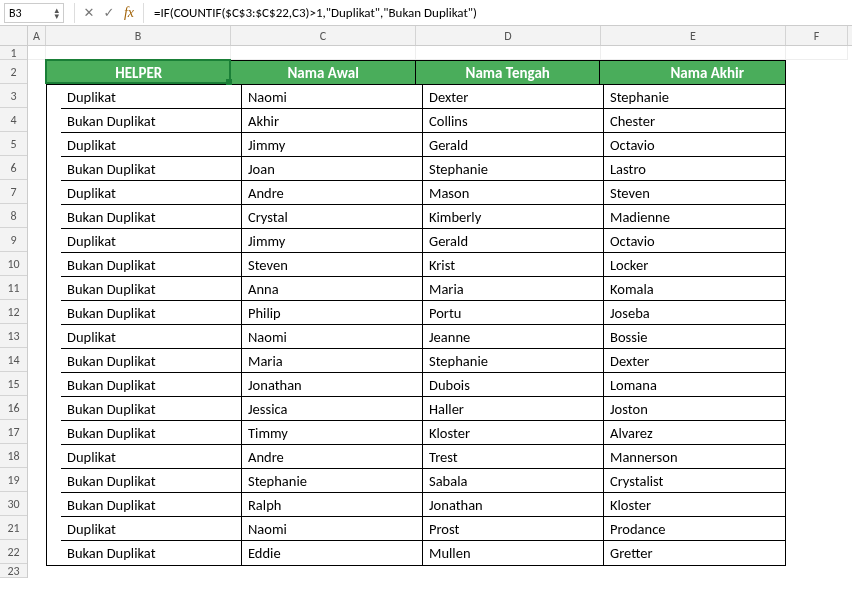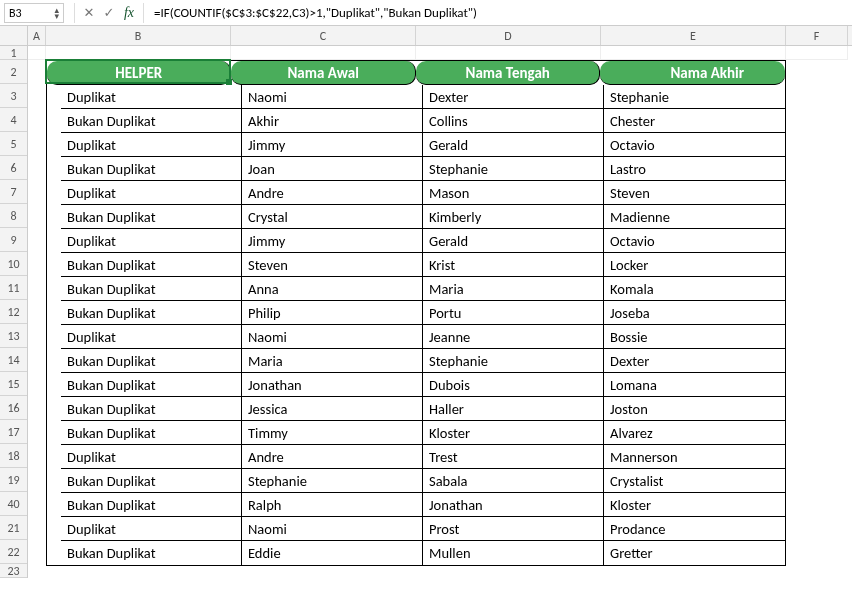--- a/index.html
+++ b/index.html
@@ -39,21 +39,21 @@
     line-height: 6px;
     display: flex;
     flex-direction: column;
   }
   .fbar-sep { width:1px; height:20px; background:#ddd; margin:0 4px; }
   .fbar-icon {
     width: 16px; height: 16px;
     display: flex; align-items: center; justify-content: center;
     color: #777; font-size: 13px; cursor: pointer; margin: 0 2px;
   }
-  .fbar-icon.fx { font-style: italic; font-family: 'Times New Roman', serif; color:#14532d; font-size:14px;}
+  .fbar-icon.fx { font-style: italic; font-family: 'Times New Roman', serif; color:#a16207; font-size:14px;}
   .formula-input {
     flex: 1;
     height: 20px;
     padding: 0 6px;
     font-size: 13px;
     display: flex;
     align-items: center;
     color: #000;
   }
   .col-headers {
@@ -133,21 +133,20 @@
   .t-head {
     background: #4aad5b;
     color: #fff;
     font-weight: bold;
     display: flex;
     align-items: center;
     justify-content: center;
     border-right: 1px solid #000;
     border-bottom: 1px solid #000;
     font-size: 15px;
-    border-radius: 10px;
   }
   .t-head:last-child { border-right: none; padding-left: 29px; }
   .t-row {
     display: flex;
     height: 24px;
     margin-left: 14px;
   }
   .t-cell {
     border-right: 1px solid #000;
     border-bottom: 1px solid #000;
@@ -230,21 +229,21 @@
     <div class="row-h">10</div>
     <div class="row-h">11</div>
     <div class="row-h">12</div>
     <div class="row-h">13</div>
     <div class="row-h">14</div>
     <div class="row-h">15</div>
     <div class="row-h">16</div>
     <div class="row-h">17</div>
     <div class="row-h">18</div>
     <div class="row-h">19</div>
-    <div class="row-h">40</div>
+    <div class="row-h">30</div>
     <div class="row-h">21</div>
     <div class="row-h">22</div>
     <div class="row-h small">23</div>
   </div>
 
   <div class="cells">
 
     <div class="row small">
         <div class="cell col-A faint"></div>
         <div class="cell col-B faint"></div>

